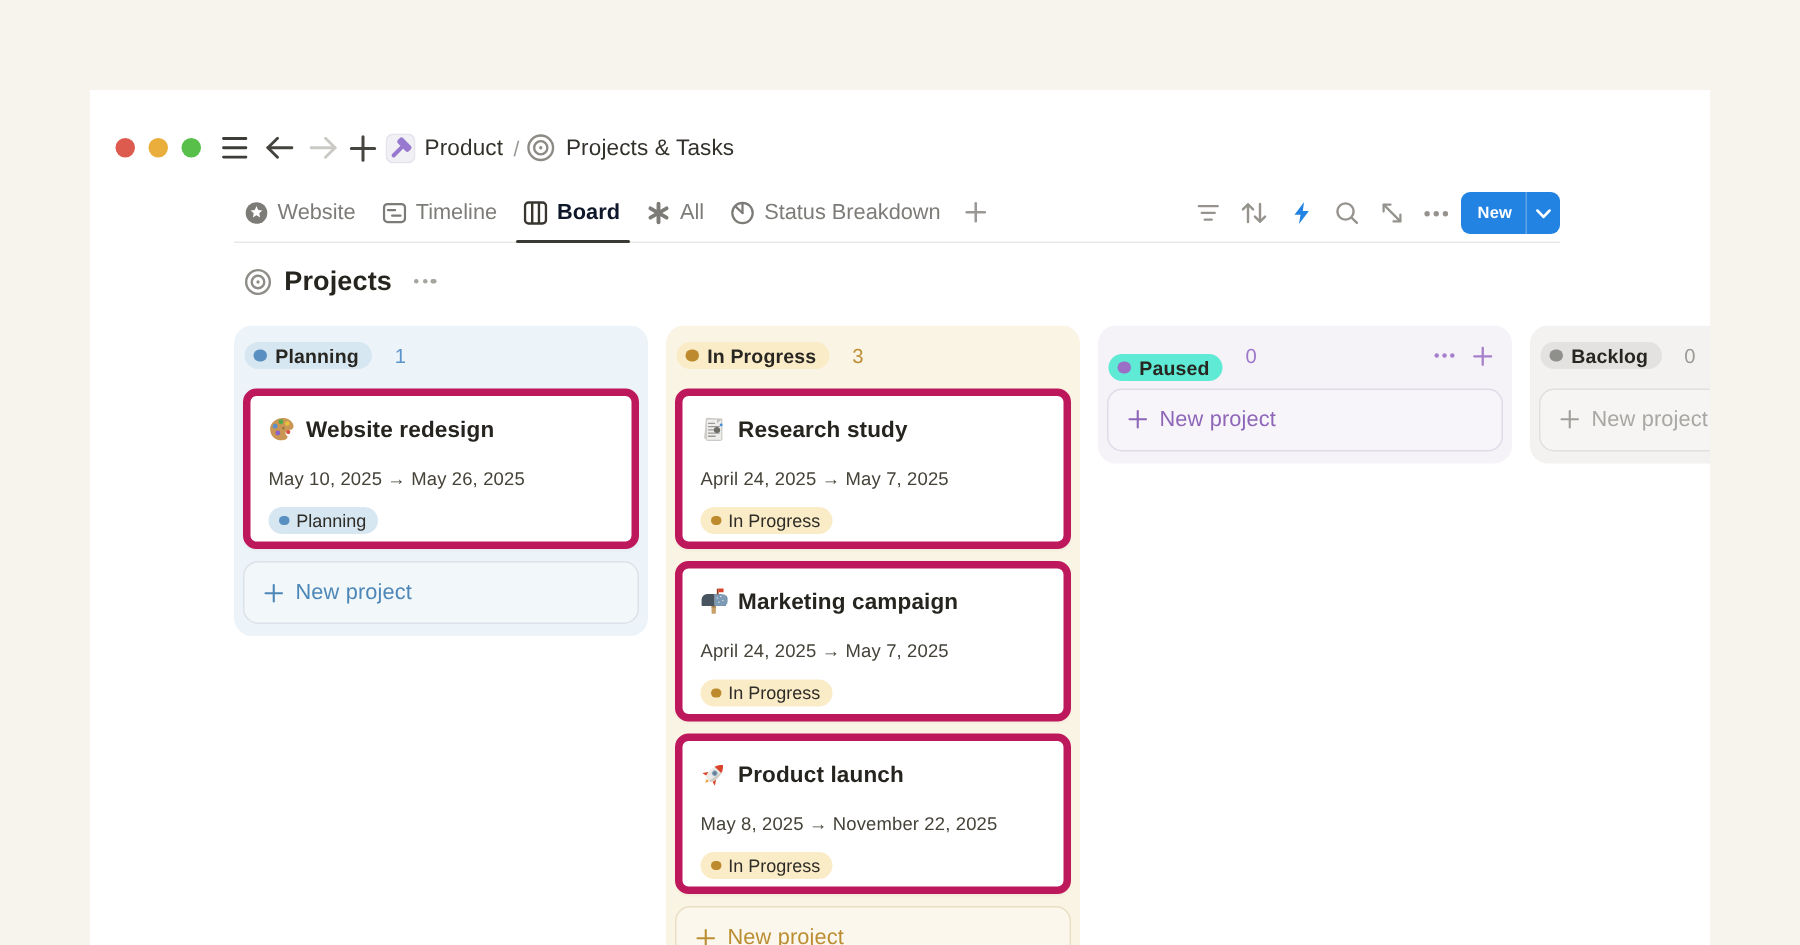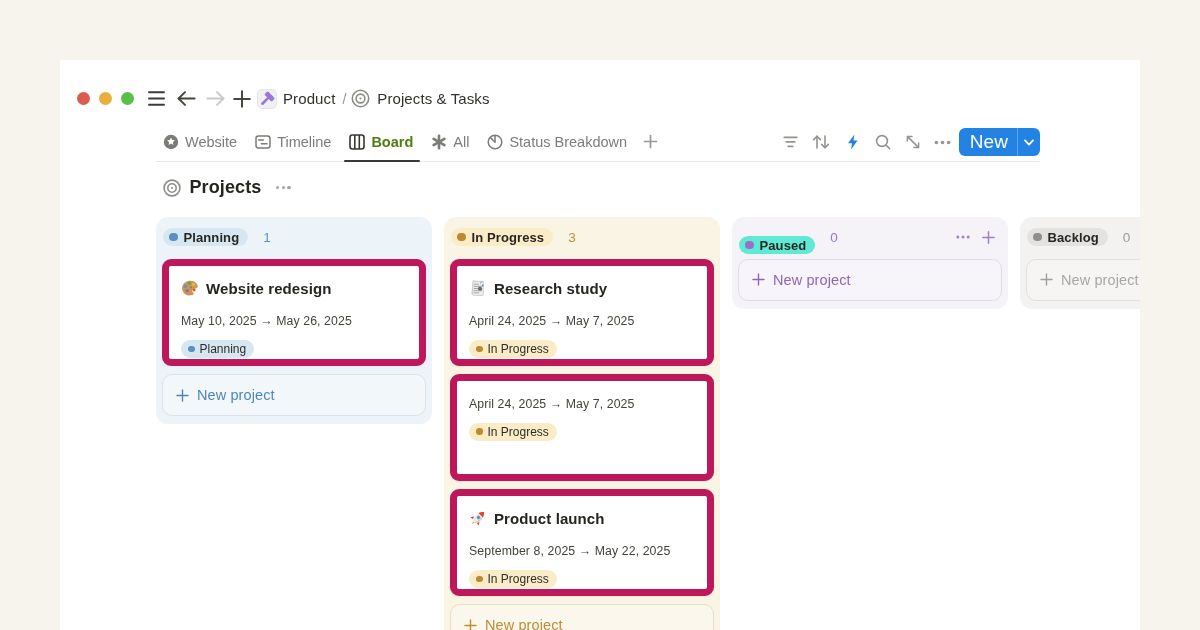--- a/index.html
+++ b/index.html
@@ -18,27 +18,27 @@
   .crumb-text { font-size:15px; color:#33312c; letter-spacing:0.1px; }
   .crumb-sep { color:#9b9894; font-size:14px; margin:0 5px 0 7px; }
   .topbar-right { margin-left:auto; display:flex; align-items:center; padding-right:18px; }
   .share-label { font-size:15px; color:#34322d; }
 
   
   .tabsrow { position:absolute; left:96px; top:68px; width:884px; height:34px; border-bottom:1px solid #ebe9e6; display:flex; align-items:center; }
   .tabs { display:flex; align-items:center; height:34px; padding-left:3px; }
   .tab { display:flex; align-items:center; gap:6px; height:34px; padding:0 4px 6px; margin-right:10px; font-size:14.5px; color:#7e7c78; position:relative; }
   .tab .tlabel { white-space:nowrap; }
-  .tab.active { color:#4d7c0f; font-weight:700; }
+  .tab.active { color:#0f172a; font-weight:700; }
   .tab.active:after { content:""; position:absolute; left:-1px; right:-3px; bottom:0; height:2px; background:#3b3935; border-radius:1px; }
   .tab-add { margin-left:2px; position:relative; top:-3px; }
   .viewtools { margin-left:auto; display:flex; align-items:center; padding-bottom:5px; }
   .vt-icon { display:flex; align-items:center; justify-content:center; }
   .new-btn { margin-left:8px; height:27.5px; background:#2383e2; border-radius:6px; display:flex; align-items:stretch; color:#fff; overflow:hidden; }
-  .new-btn .nb-label { display:flex; align-items:center; padding:0 9px 0 11px; font-size:19px; font-weight:400; letter-spacing:0.1px; }
+  .new-btn .nb-label { display:flex; align-items:center; padding:0 9px 0 11px; font-size:11px; font-weight:700; letter-spacing:0.1px; }
   .new-btn .nb-div { width:1px; background:rgba(255,255,255,0.28); margin:0; }
   .new-btn .nb-caret { display:flex; align-items:center; padding:0 6px 0 6px; }
 
   
   .titlerow { position:absolute; left:96px; top:112.5px; height:30px; display:flex; align-items:center; }
   .title-icon { margin-left:6.5px; }
   .page-title { margin-left:9px; font-size:18px; font-weight:700; color:#26241f; letter-spacing:0.1px; }
   .title-more { margin-left:14.5px; display:flex; align-items:center; gap:2.6px; }
   .title-more i { width:3.2px; height:3.2px; border-radius:50%; background:#a6a49f; }
 
@@ -59,21 +59,21 @@
   .pill-inprogress { background:#fbecc8; } .pill-inprogress .gdot { background:#bd8b2e; }
   .pill-paused { background:#5eead4;margin-top:16px; } .pill-paused .gdot { background:#9c6fc7; }
   .pill-backlog { background:#e3e2e0; } .pill-backlog .gdot { background:#8f8f8c; }
   .cnt-planning { color:#5a94cb; }
   .cnt-inprogress { color:#bf9037; }
   .cnt-paused { color:#9c77c9; }
   .cnt-backlog { color:#9b9a96; }
   .col-actions { margin-left:auto; display:flex; align-items:center; gap:12px; margin-right:5px; }
 
   .cards { margin-top:12.5px; }
-  .card { background:#fff; border:7px solid #be185d; border-radius:9px; height:107.5px; margin-bottom:7.6px; box-shadow:0 1px 2px rgba(90,80,60,0.05); position:relative; }
+  .card { background:#fff; border:5px solid #be185d; border-radius:9px; height:107.5px; margin-bottom:7.6px; box-shadow:0 1px 2px rgba(90,80,60,0.05); position:relative; }
   .card-titlerow { display:flex; align-items:center; gap:7px; margin:12.5px 12px 0; height:20px; }
   .card-emoji { width:18px; height:18px; flex:0 0 18px; }
   .card-title { font-size:15px; font-weight:700; color:#26241f; letter-spacing:0.1px; white-space:nowrap; }
   .card-date { margin:16px 12px 0; font-size:12.3px; color:#454339; letter-spacing:0.1px; white-space:nowrap; }
   .badge { display:inline-flex; align-items:center; height:18px; border-radius:9px; padding:0 8px 0 7px; margin:12px 12px 0; }
   .badge .bdot { width:6.5px; height:6.5px; border-radius:50%; margin-right:5px; }
   .badge .btext { font-size:12px; color:#2e2c27; }
   .badge-planning { background:#d7e7f2; } .badge-planning .bdot { background:#5a90c1; }
   .badge-inprogress { background:#fbecc8; } .badge-inprogress .bdot { background:#bd8b2e; }
 
@@ -362,20 +362,38 @@
             </svg>
             <span class="card-title">Research study</span>
           </div>
           <div class="card-date">April 24, 2025 → May 7, 2025</div>
           <span class="badge badge-inprogress">
             <span class="bdot"></span>
             <span class="btext">In Progress</span>
           </span>
         </div>
         <div class="card">
+          <div class="card-titlerow">
+            <svg class="card-emoji" viewBox="0 0 20 20">
+              <rect x="8.2" y="12.5" width="3.2" height="6.5" rx="0.5" fill="#c9a06a"></rect>
+              <rect x="8.2" y="12.5" width="3.2" height="2" fill="#a8824e"></rect>
+              <path d="M0.8 8.7 a4.2 4.2 0 0 1 4.2 -4.2 h5.5 v8.8 H1.6 a0.8 0.8 0 0 1 -0.8 -0.8 z" fill="#47545f"></path>
+              <path d="M10.5 4.5 h4.3 a4.2 4.2 0 0 1 4.2 4.2 v3.8 a0.8 0.8 0 0 1 -0.8 0.8 h-7.7 z" fill="#7d9ab5"></path>
+              <path d="M10.5 4.5 h4.3 a4.2 4.2 0 0 1 4.2 4.2 v3.8 a0.8 0.8 0 0 1 -0.8 0.8 h-2 a4.2 4.2 0 0 0 0.2 -8.6 a4.2 4.2 0 0 0 -1.9 -0.2 z" fill="#6c8aa6"></path>
+              <g fill="#dce6ef">
+                  <circle cx="12.4" cy="7.4" r="0.55"></circle>
+                  <circle cx="15" cy="6.3" r="0.55"></circle>
+                  <circle cx="16.6" cy="9.2" r="0.55"></circle>
+                  <circle cx="13.6" cy="10.6" r="0.55"></circle>
+                </g>
+              <rect x="12.1" y="0.5" width="1.3" height="4.2" fill="#8c3d1b"></rect>
+              <path d="M13.4 0.3 h3.3 a0.4 0.4 0 0 1 0.4 0.4 v2 a0.4 0.4 0 0 1 -0.4 0.4 h-3.3 z" fill="#d9442c"></path>
+            </svg>
+            <span class="card-title">Marketing campaign</span>
+          </div>
           <div class="card-date">April 24, 2025 → May 7, 2025</div>
           <span class="badge badge-inprogress">
             <span class="bdot"></span>
             <span class="btext">In Progress</span>
           </span>
         </div>
         <div class="card">
           <div class="card-titlerow">
             <svg class="card-emoji" viewBox="0 0 20 20">
               <g transform="rotate(45 10 10)">
@@ -384,21 +402,21 @@
                 <path d="M12.4 16 c0.9-1.5 1.6-3.8 1.6-6.4 c0-1.5-0.3-3.2-0.9-4.7 c-0.8 3.3-1 7.6-2.1 11.1 z" fill="#cfccc8"></path>
                 <circle cx="10" cy="9.2" r="2.1" fill="#90a9c0"></circle>
                 <circle cx="10" cy="9.2" r="1.3" fill="#5f7e9a"></circle>
                 <path d="M6 11.8 l-2.6 3.8 3.2-0.7 z" fill="#d9442c"></path>
                 <path d="M14 11.8 l2.6 3.8 -3.2-0.7 z" fill="#d9442c"></path>
                 <path d="M8.8 16.4 h2.4 l-1.2 3 z" fill="#e9a13b"></path>
               </g>
             </svg>
             <span class="card-title">Product launch</span>
           </div>
-          <div class="card-date">September 8, 2025 → May 22, 2025</div>
+          <div class="card-date">May 8, 2025 → November 22, 2025</div>
           <span class="badge badge-inprogress">
             <span class="bdot"></span>
             <span class="btext">In Progress</span>
           </span>
         </div>
       </div>
       <div class="newbox nb-inprogress">
         <span class="nb-plus">
           <svg width="13" height="13" viewBox="0 0 13 13">
               <g stroke="#bb8e33" stroke-width="1.4" stroke-linecap="round">

